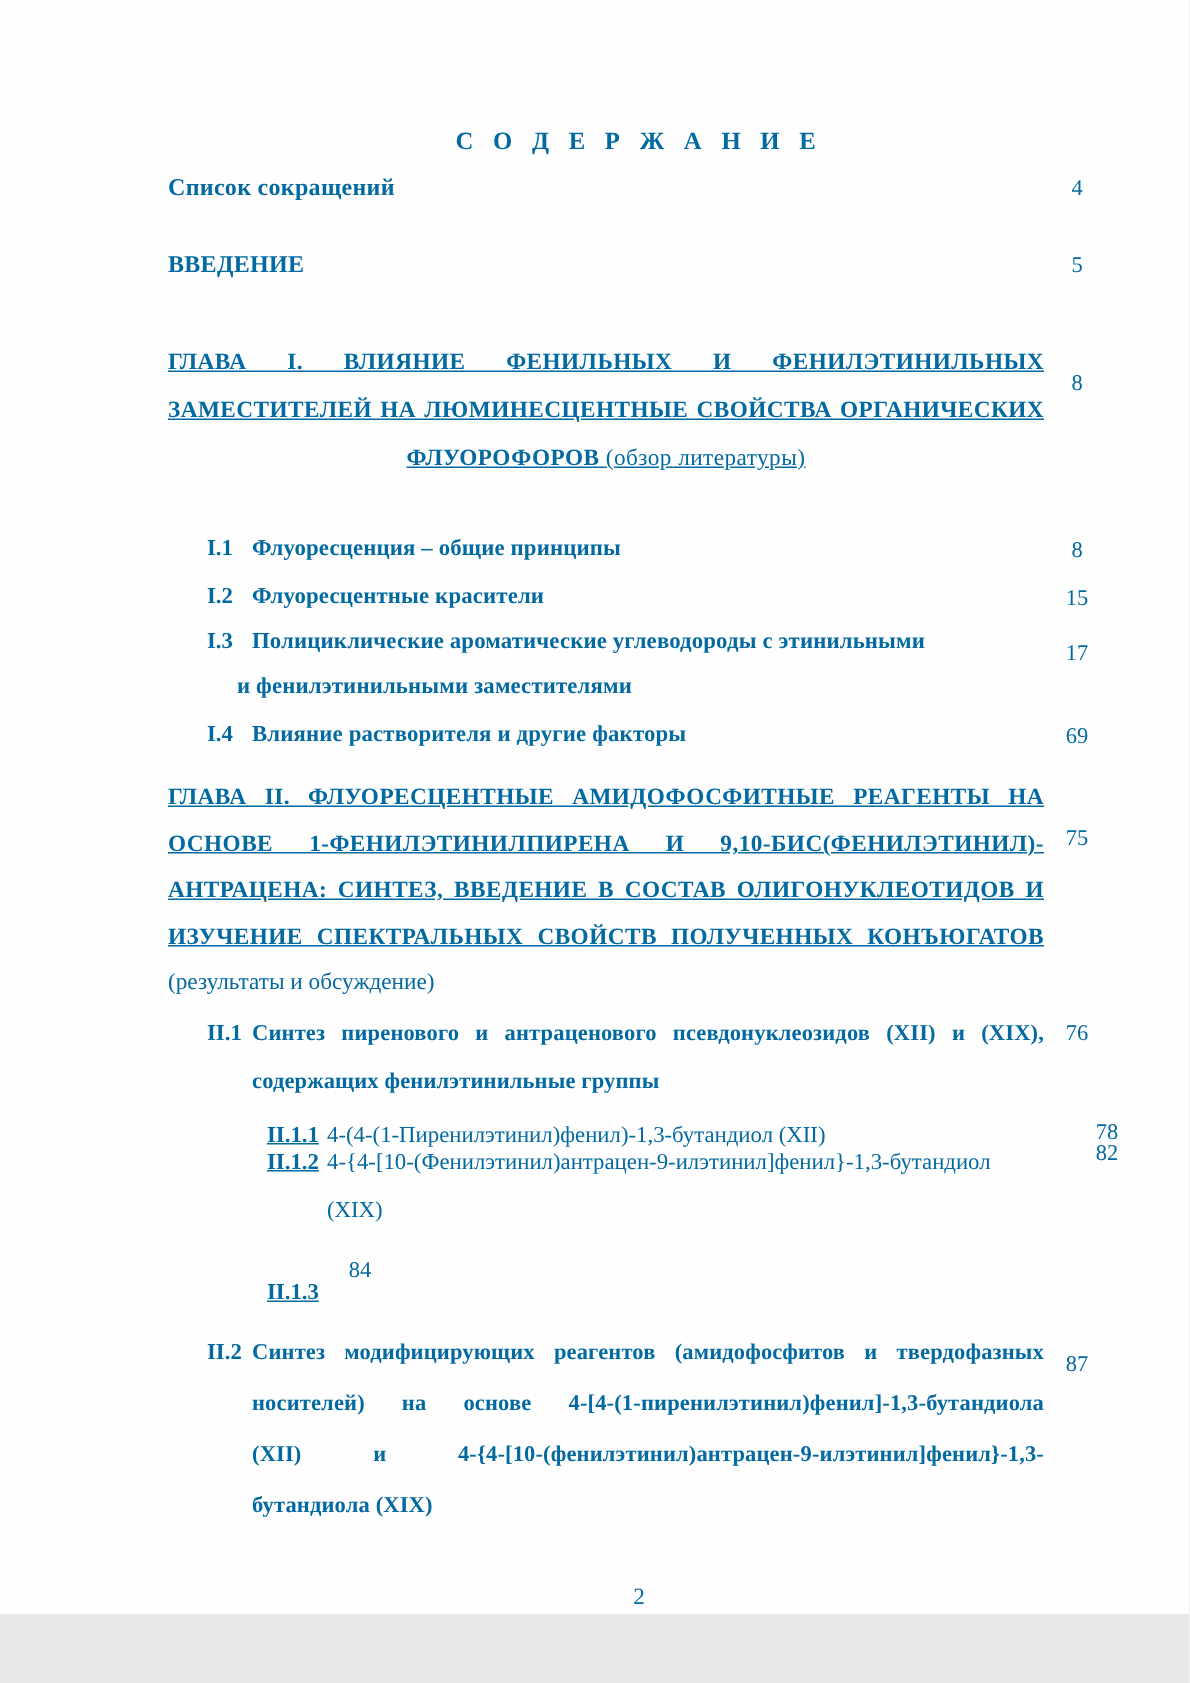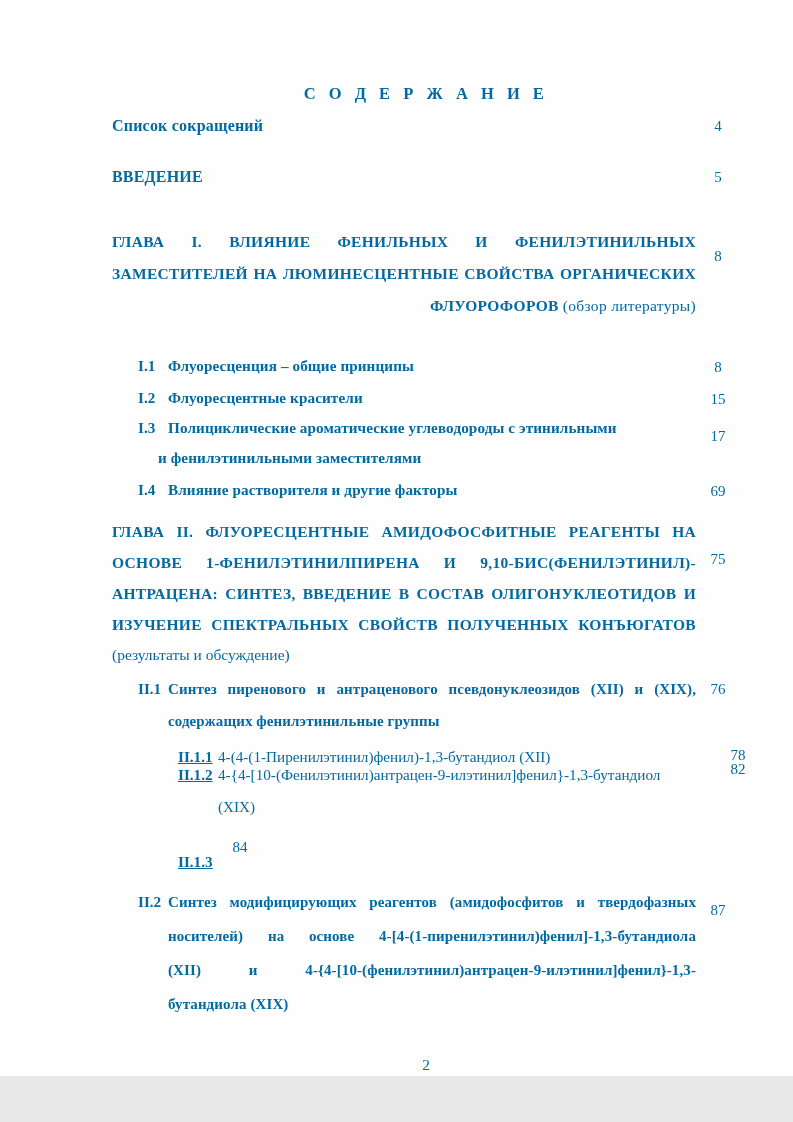--- a/index.html
+++ b/index.html
@@ -36,20 +36,21 @@
     text-align:center;
     font-weight:bold;
     font-size:16.5px;
     letter-spacing:4.5px;
   }
   .top-entry{font-weight:bold;font-size:16px;line-height:20px;letter-spacing:0.2px;}
   .caps{
     font-weight:bold;
     font-size:15.5px;
     letter-spacing:0.3px;
+    text-decoration:underline;
   }
   .ch1 .caps{line-height:32px;}
   .ch2 .caps{line-height:31px;}
   .jline{text-align:justify;text-align-last:justify;}
   .note{font-weight:normal;font-size:15.5px;}
   .lvl1{margin-left:26px;}
   .lvl1 .num{flex:0 0 30px;width:30px;}
   .lvl2{margin-left:66px;}
   .lvl2 .num{flex:0 0 40px;width:40px;text-decoration:underline;}
   .num{font-weight:bold;font-size:15.2px;line-height:30px;}
@@ -88,21 +89,21 @@
 
   <div class="row" style="top:167px">
     <div class="body top-entry">ВВЕДЕНИЕ</div>
     <div class="pg">5</div>
   </div>
 
   <div class="row ch1" style="top:226px">
     <div class="body">
       <div class="caps jline">ГЛАВА I. ВЛИЯНИЕ ФЕНИЛЬНЫХ И ФЕНИЛЭТИНИЛЬНЫХ</div>
       <div class="caps jline">ЗАМЕСТИТЕЛЕЙ НА ЛЮМИНЕСЦЕНТНЫЕ СВОЙСТВА ОРГАНИЧЕСКИХ</div>
-      <div class="caps" style="text-align:right">
+      <div class="caps" style="text-align:center">
         <span class="b">ФЛУОРОФОРОВ </span><span class="note">(обзор литературы)</span>
       </div>
     </div>
     <div class="pg pg-d20">8</div>
   </div>
 
   <div class="row lvl1" style="top:351px;width:602px">
     <div class="num">I.1</div>
     <div class="body s1">Флуоресценция – общие принципы</div>
     <div class="pg pg-d6">8</div>

